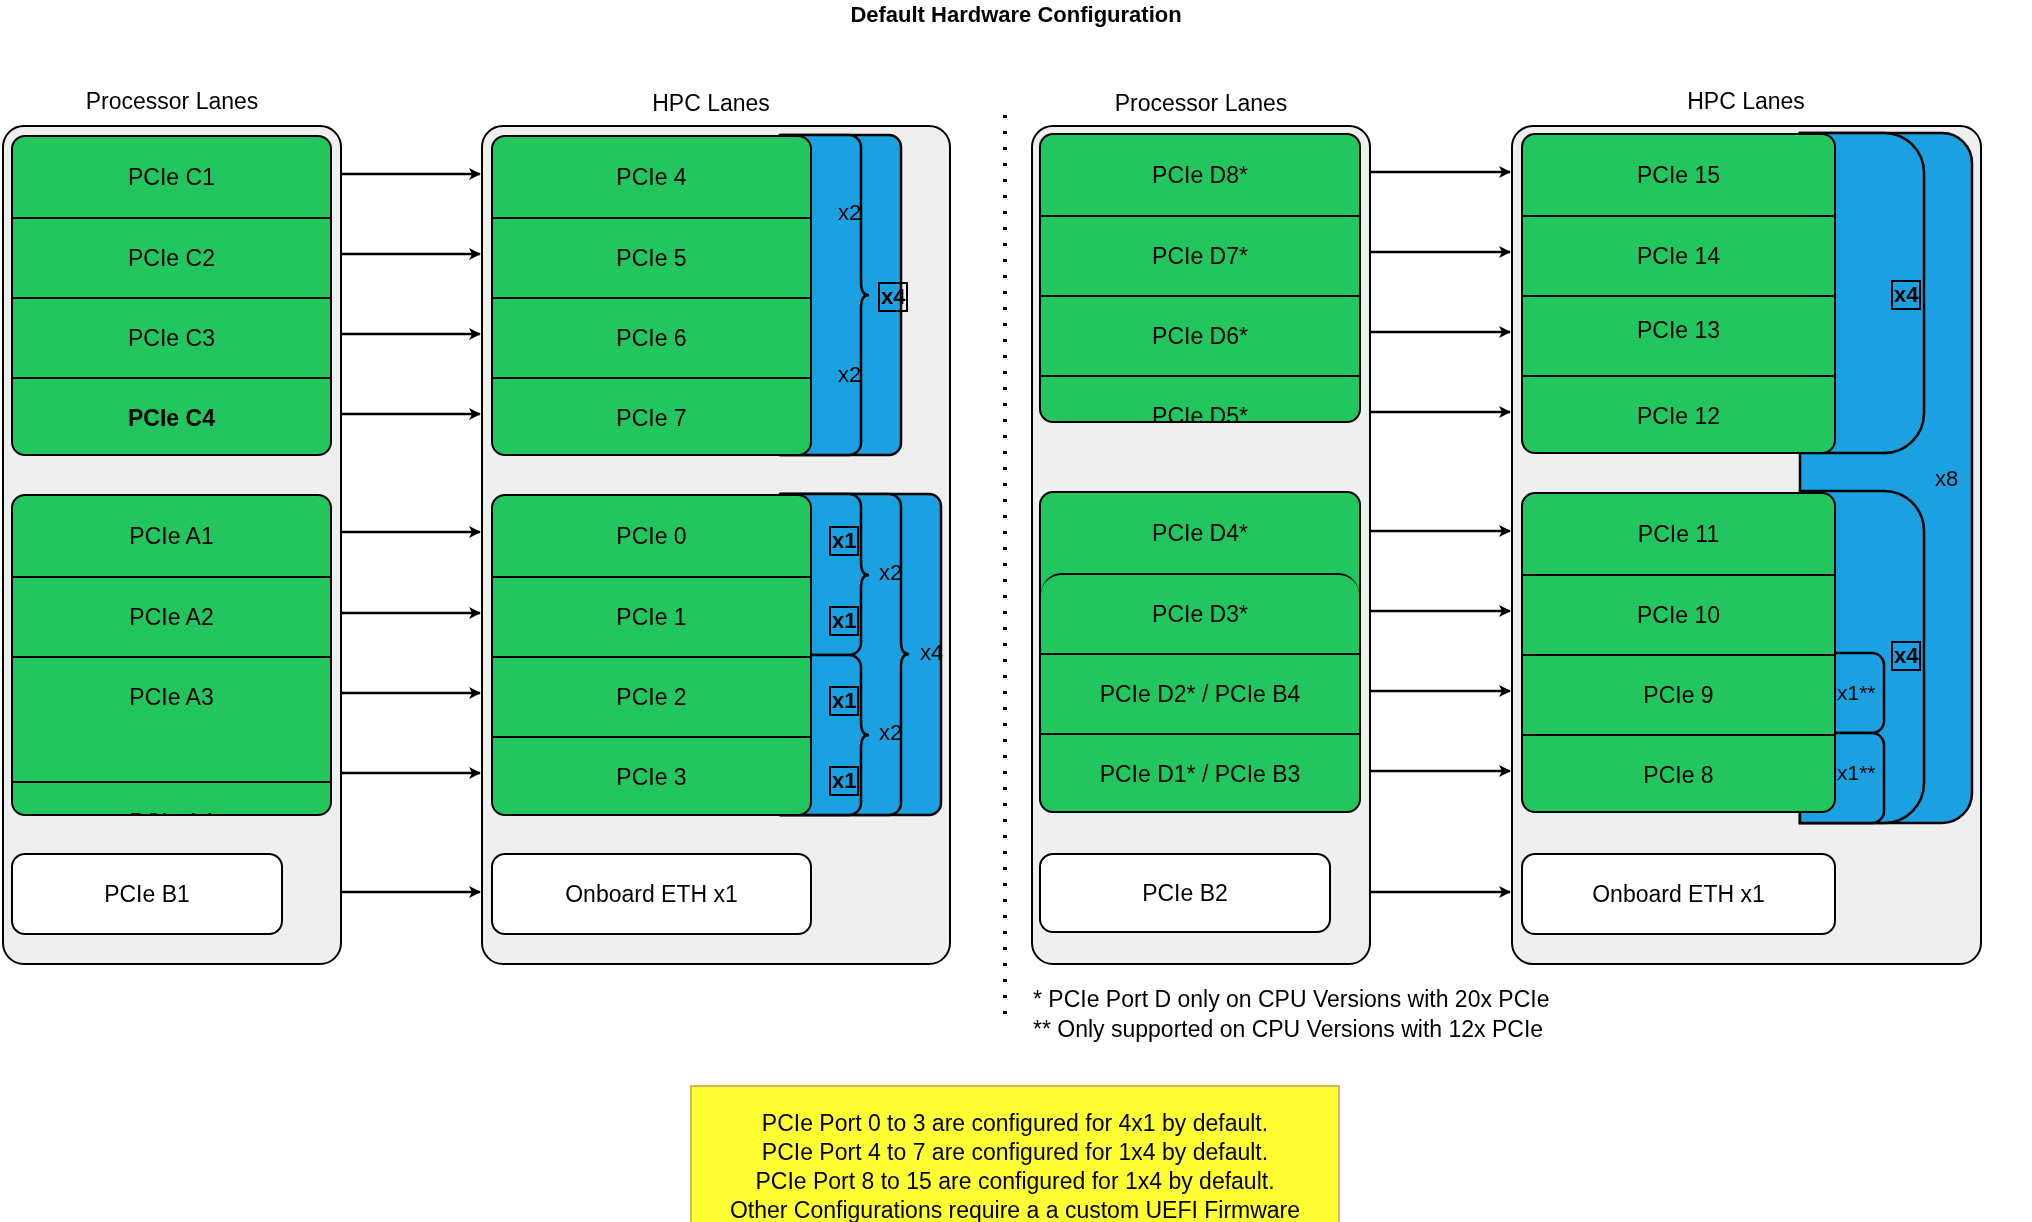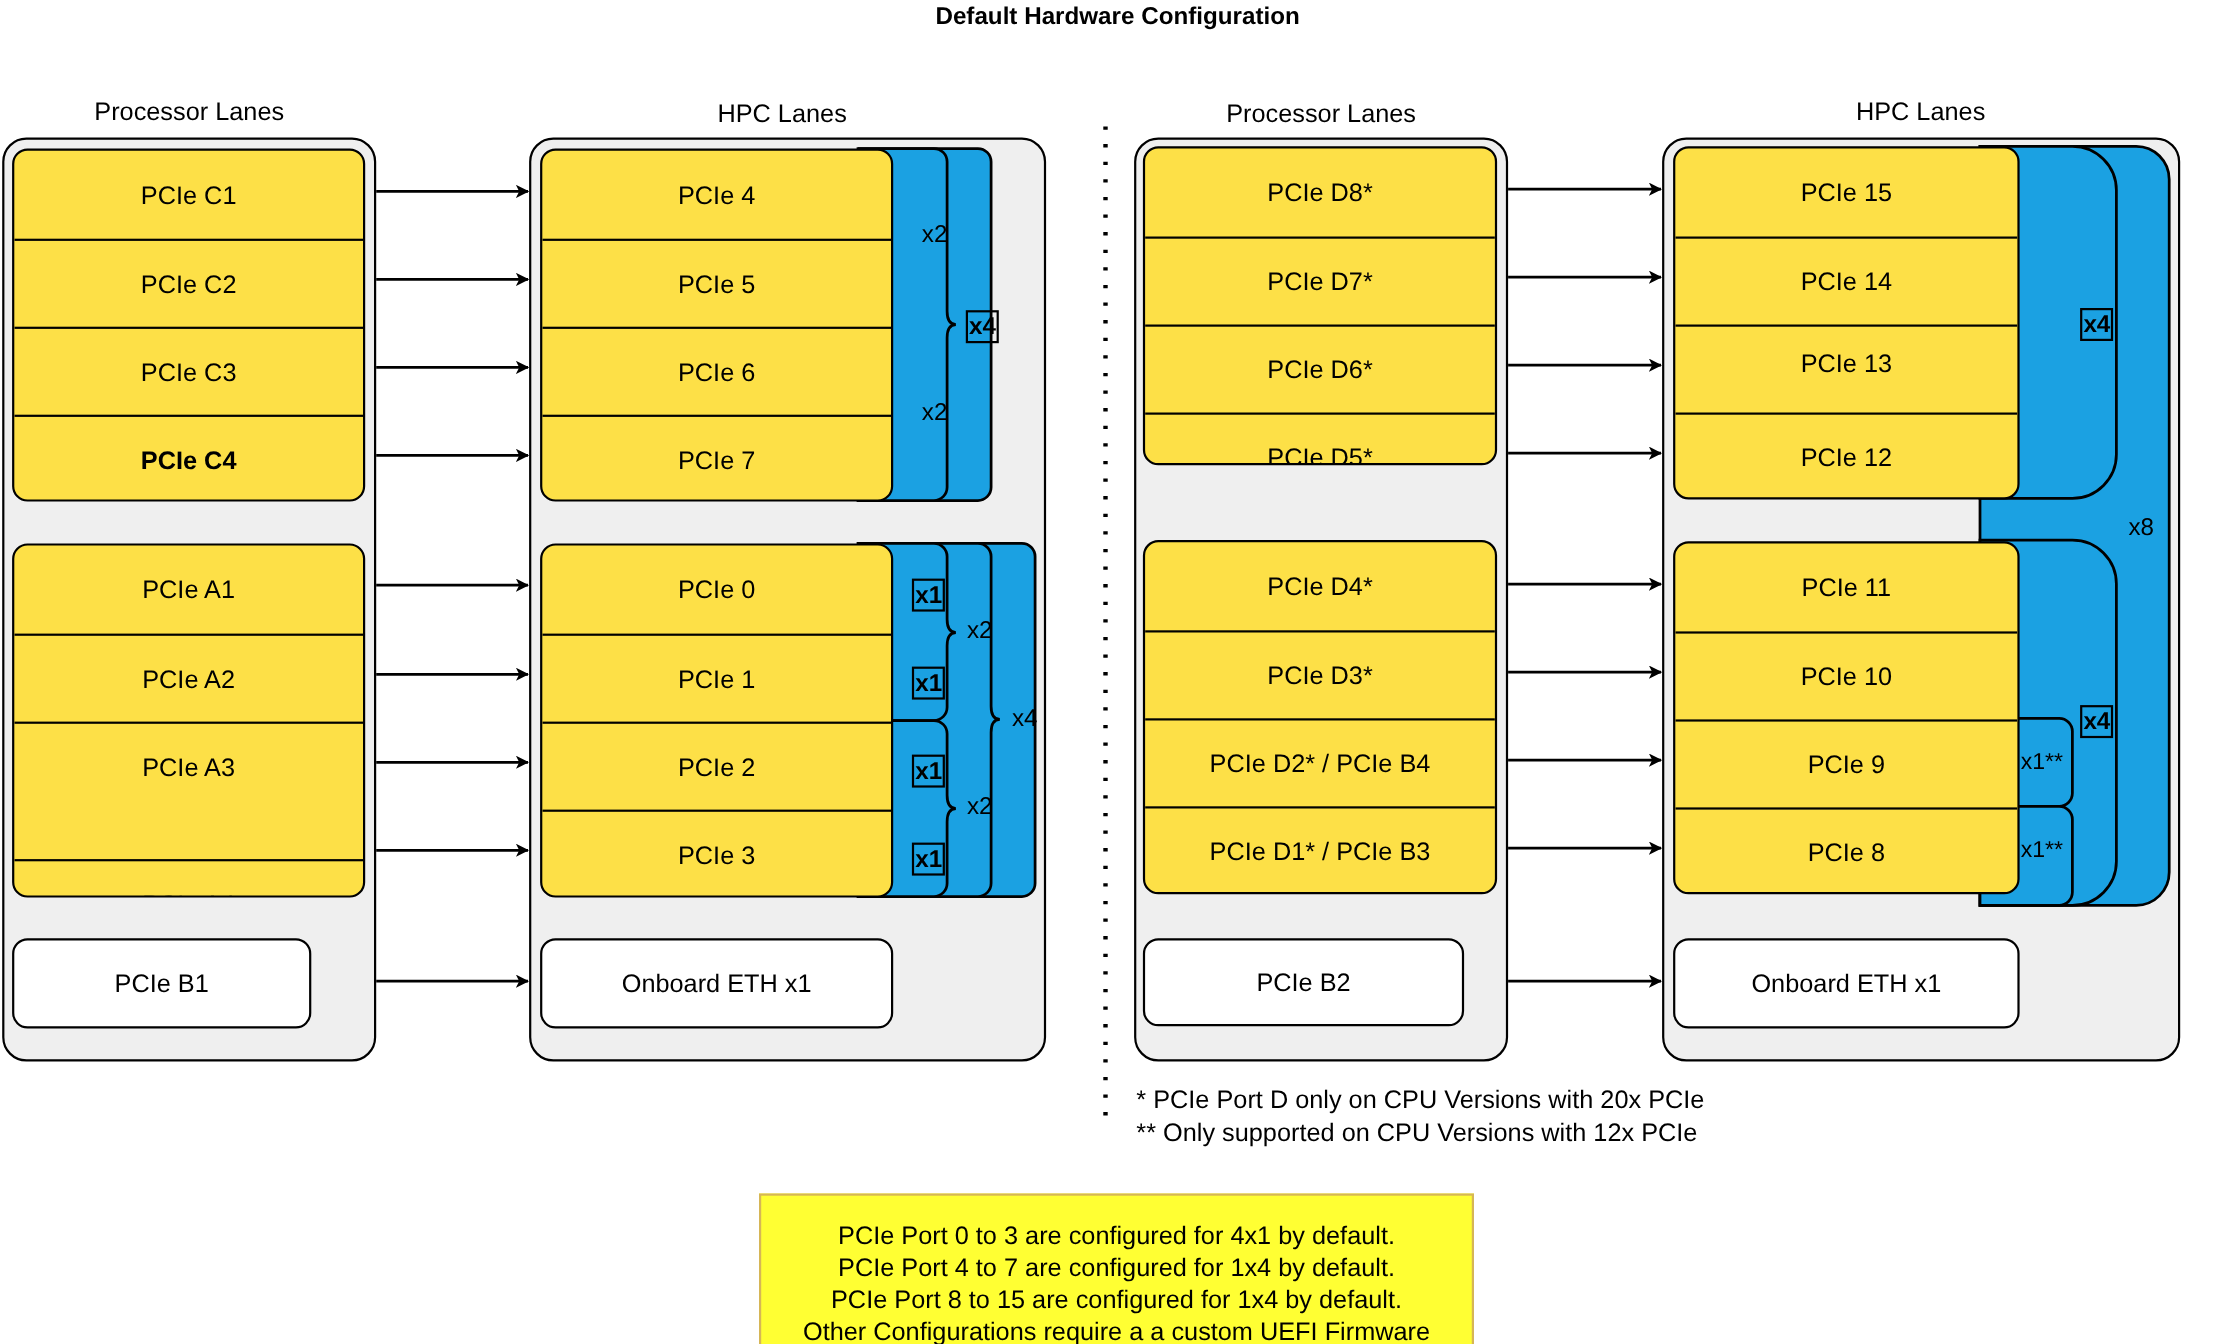--- a/index.html
+++ b/index.html
@@ -2,21 +2,21 @@
 <html><head>
 <meta charset="utf-8">
 <style>
   html, body { margin:0; padding:0; background:#ffffff; }
   body { width:2032px; height:1222px; position:relative; overflow:hidden;
          font-family:"Liberation Sans", sans-serif; color:#000; }
   .abs { position:absolute; }
   .title { left:0; width:2032px; top:2px; text-align:center; font-weight:bold; font-size:22px; }
   .col-label { font-size:23px; text-align:center; }
   .container { background:#efefef; border:2.5px solid #000; border-radius:22px; box-sizing:border-box; }
-  .group { background:#fde047; border:2.5px solid #000; border-radius:14px; box-sizing:border-box; overflow:hidden; }
+  .group { background:#22c55e; border:2.5px solid #000; border-radius:14px; box-sizing:border-box; overflow:hidden; }
   .row { position:absolute; left:0; right:0; display:flex; align-items:center; justify-content:center;
          font-size:23px; box-sizing:border-box; }
   .row + .row { border-top:2.5px solid #000; }
   .single { background:#fff; border:2.5px solid #000; border-radius:14px; box-sizing:border-box;
             display:flex; align-items:center; justify-content:center; font-size:23px; }
   svg.overlay { position:absolute; left:0; top:0; width:2032px; height:1222px; pointer-events:none; }
   .lane-lbl { font-size:22px; }
   .note { left:690px; top:1085px; width:650px; height:153px; background:#ffff33; border:2px solid #d6b656;
           box-sizing:border-box; text-align:center; font-size:23px; line-height:29px; padding-top:22px; }
   .foot { font-size:23px; }
@@ -129,21 +129,21 @@
 <div class="abs lane-lbl" style="left:920px;top:640px;">x4</div>
 
 <div class="abs group" style="left:1039px;top:133px;width:322px;height:290px;">
   <div class="row" style="top:0;height:80px;">PCIe D8*</div>
   <div class="row" style="top:80px;height:80px;">PCIe D7*</div>
   <div class="row" style="top:160px;height:80px;">PCIe D6*</div>
   <div class="row" style="top:240px;height:80px;">PCIe D5*</div>
 </div>
 <div class="abs group" style="left:1039px;top:491px;width:322px;height:322px;">
   <div class="row" style="top:0;height:80px;">PCIe D4*</div>
-  <div class="row" style="top:80px;height:80px;">PCIe D3*</div>
+  <div class="row" style="top:80px;height:80px;border-radius:21px;">PCIe D3*</div>
   <div class="row" style="top:160px;height:80px;">PCIe D2* / PCIe B4</div>
   <div class="row" style="top:240px;height:80px;">PCIe D1* / PCIe B3</div>
 </div>
 <div class="abs single" style="left:1039px;top:853px;width:292px;height:80px;">PCIe B2</div>
 
 <div class="abs group" style="left:1521px;top:133px;width:315px;height:321px;">
   <div class="row" style="top:0;height:80px;">PCIe 15</div>
   <div class="row" style="top:80px;height:80px;">PCIe 14</div>
   <div class="row" style="top:160px;height:68px;">PCIe 13</div>
   <div class="row" style="top:240px;height:80px;">PCIe 12</div>

